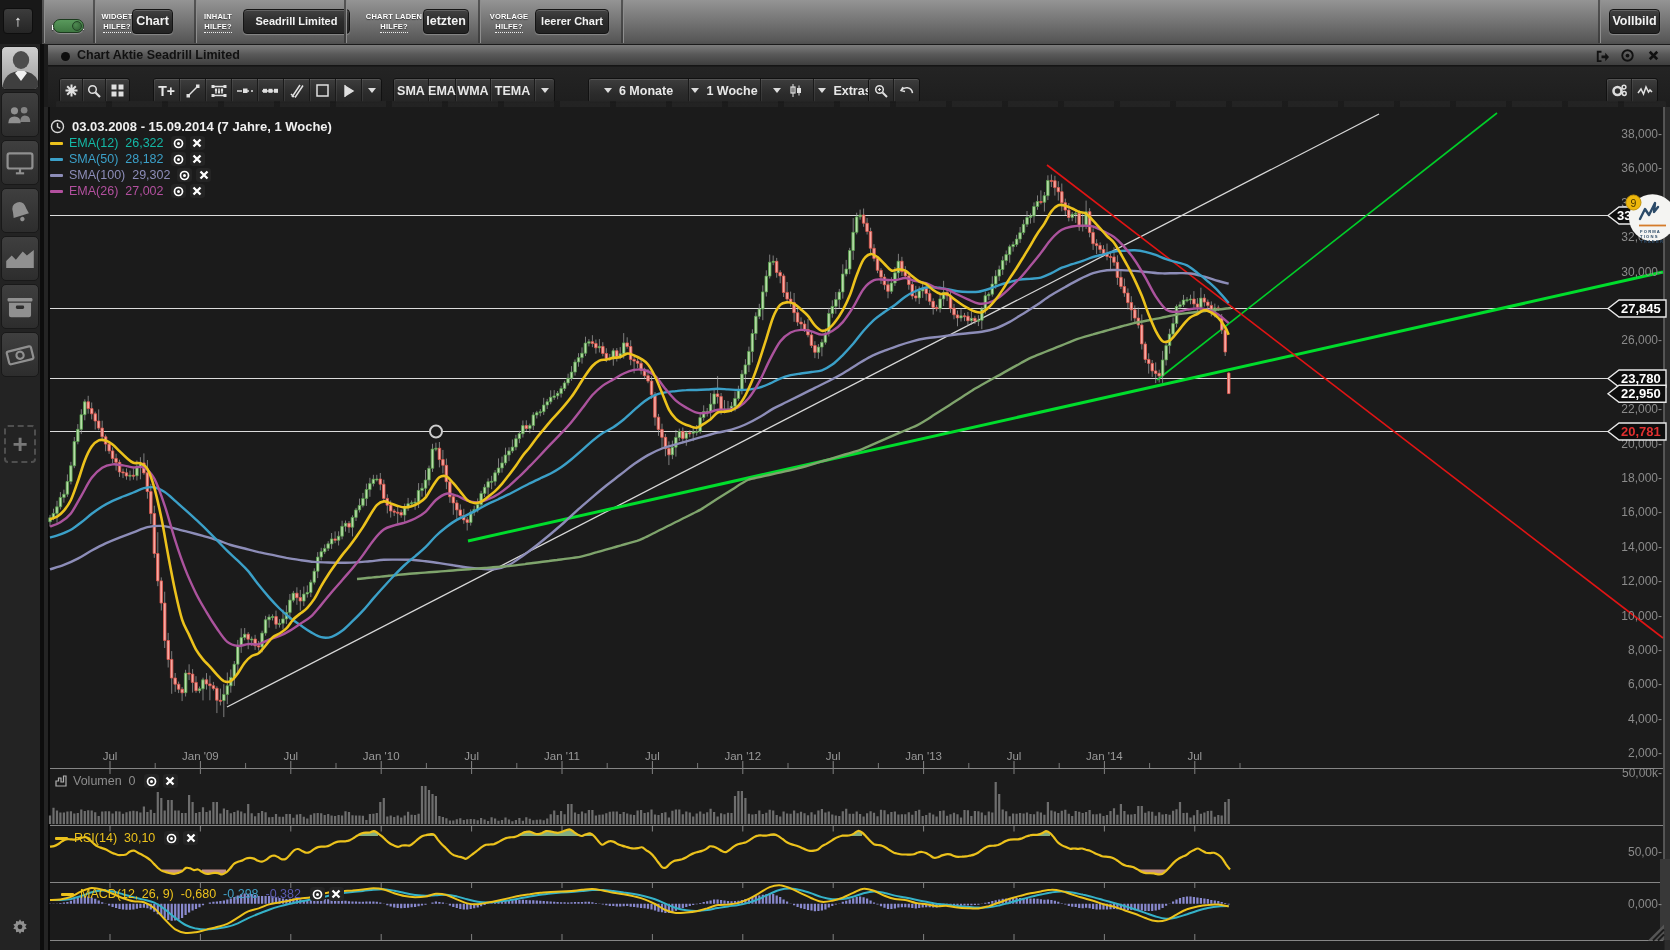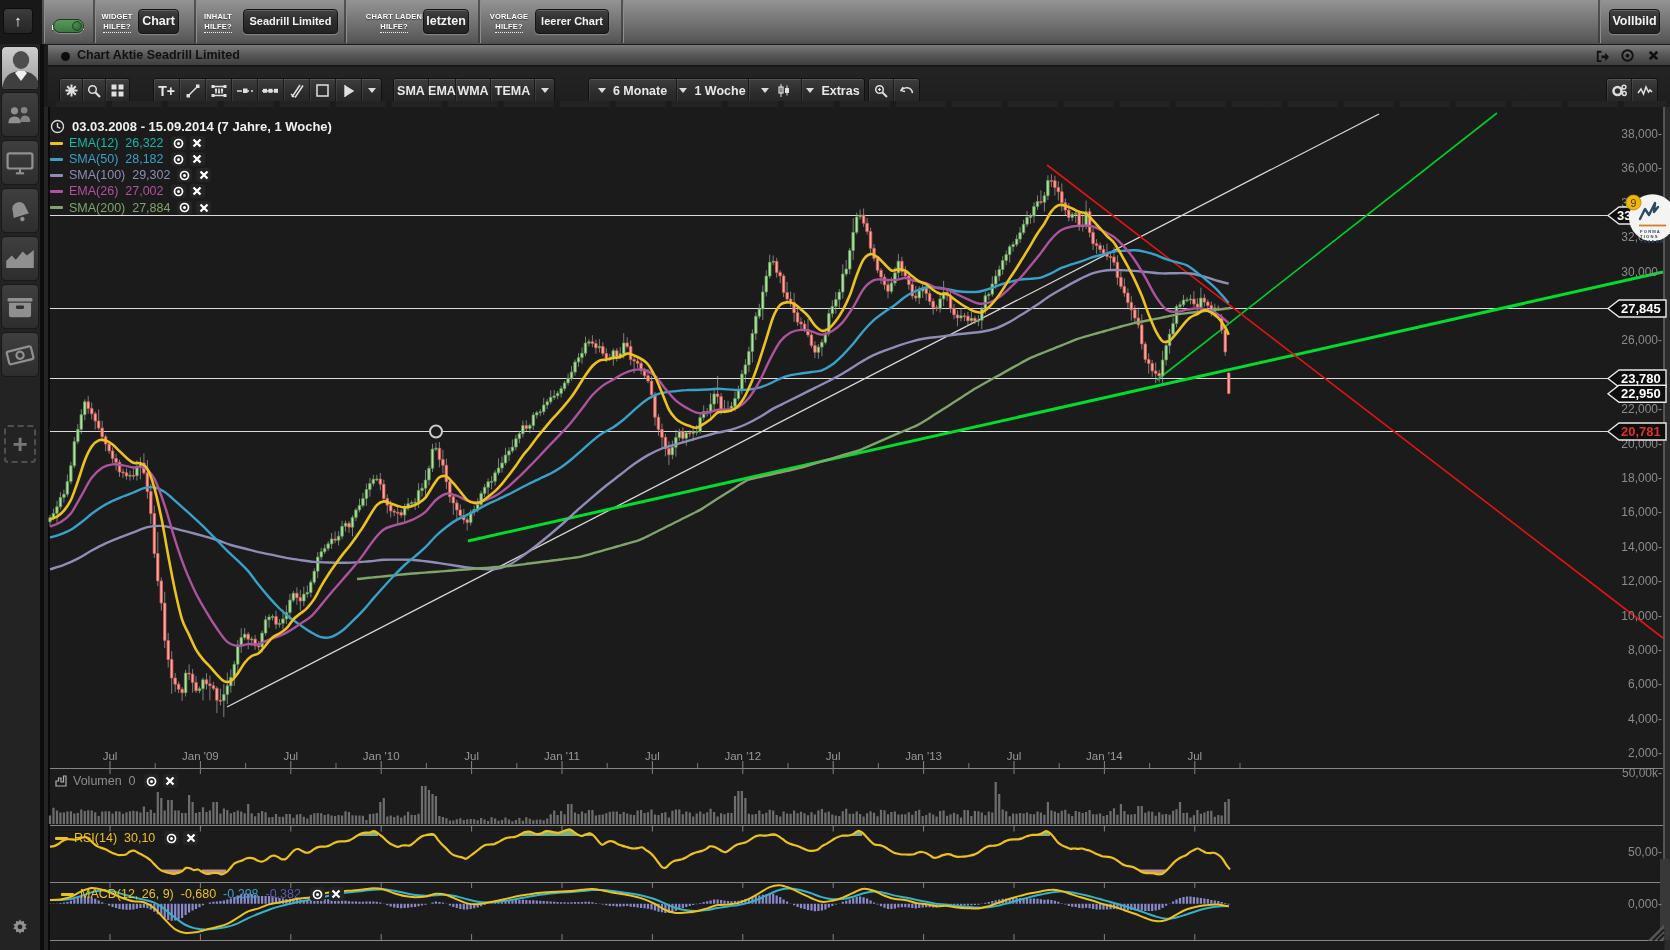--- a/index.html
+++ b/index.html
@@ -60,24 +60,24 @@
 <div id="topbar">
 <div class="darkzone"></div>
 <div id="arrowbtn">↑</div>
 <div class="tsep" style="left:42px"></div>
 <div class="tlab" style="left:38px;top:23px;width:60px">HEADER</div>
 <div id="toggle">
         <div class="knob"></div>
       </div>
 <div class="tsep" style="left:93px"></div>
 <div class="tlab" style="left:67px;top:12px;width:100px">WIDGET<br><span class="dotted">HILFE?</span></div>
-<div class="tbtn" style="left:138px;width:41px">Chart</div>
+<div class="tbtn" style="left:132px;width:41px">Chart</div>
 <div class="tsep" style="left:194px"></div>
 <div class="tlab" style="left:168px;top:12px;width:100px">INHALT<br><span class="dotted">HILFE?</span></div>
-<div class="tbtn" style="left:243px;width:95px"><span style="font-size:11px">Seadrill Limited</span></div>
+<div class="tbtn" style="left:243px;width:107px"><span style="font-size:11px">Seadrill Limited</span></div>
 <div class="tsep" style="left:344px"></div>
 <div class="tlab" style="left:344px;top:12px;width:100px">CHART&nbsp;LADEN<br><span class="dotted">HILFE?</span></div>
 <div class="tbtn" style="left:423px;width:46px">letzten</div>
 <div class="tsep" style="left:478px"></div>
 <div class="tlab" style="left:459px;top:12px;width:100px">VORLAGE<br><span class="dotted">HILFE?</span></div>
 <div class="tbtn" style="left:535px;width:74px"><span style="font-size:11px">leerer Chart</span></div>
 <div class="tsep" style="left:621px"></div>
 <div class="tsep" style="left:1598px"></div>
 <div class="tbtn" style="left:1609px;width:51px">Vollbild</div>
 </div>
@@ -233,21 +233,21 @@
 <div class="group" style="left:345px">
           <div class="cell" style="width:35px">SMA</div>
           <div class="cell" style="width:27px">EMA</div>
           <div class="cell" style="width:35px">WMA</div>
           <div class="cell" style="width:44px">TEMA</div>
           <div class="cell" style="width:19px">
             <span class="caret"></span>
           </div>
         </div>
 <div class="group" style="left:540px">
-          <div class="cell" style="width:88px"><span class="caret" style="margin-right:7px"></span>6 Monate</div>
+          <div class="cell" style="width:100px"><span class="caret" style="margin-right:7px"></span>6 Monate</div>
           <div class="cell" style="width:72px"><span class="caret" style="margin-right:7px"></span>1 Woche</div>
           <div class="cell" style="width:53px">
             <span class="caret" style="margin-right:9px"></span>
             <svg width="12" height="15">
               <path d="M3,1 v13 M9,2.5 v10" stroke="#e0e0e0" stroke-width="1"></path>
               <rect x="1" y="4" width="4" height="6" fill="none" stroke="#e0e0e0" stroke-width="1.2"></rect>
               <rect x="7" y="5" width="4" height="5" fill="#e0e0e0"></rect>
             </svg>
           </div>
           <div class="cell" style="width:62px"><span class="caret" style="margin-right:7px"></span>Extras</div>
@@ -511,35 +511,20 @@
             <circle cx="5.5" cy="5.5" r="4" fill="none" stroke="#fff" stroke-width="1.7"></circle>
             <circle cx="5.5" cy="5.5" r="1.5" fill="#fff"></circle>
           </svg>
         </span>
         <span class="lbtn">
           <svg width="10" height="10">
             <path d="M1.5,1.5 L8.5,8.5 M8.5,1.5 L1.5,8.5" stroke="#fff" stroke-width="2.3"></path>
           </svg>
         </span>
       </div>
-<div class="lrow">
-        <span class="sw" style="background:#7fa46c"></span>
-        <span style="color:#7fa46c">SMA(200)&nbsp; 27,884</span>
-        <span class="lbtn" style="margin-left:7px">
-          <svg width="11" height="11">
-            <circle cx="5.5" cy="5.5" r="4" fill="none" stroke="#fff" stroke-width="1.7"></circle>
-            <circle cx="5.5" cy="5.5" r="1.5" fill="#fff"></circle>
-          </svg>
-        </span>
-        <span class="lbtn">
-          <svg width="10" height="10">
-            <path d="M1.5,1.5 L8.5,8.5 M8.5,1.5 L1.5,8.5" stroke="#fff" stroke-width="2.3"></path>
-          </svg>
-        </span>
-      </div>
 </div>
 
 <div style="position:absolute;left:55px;top:774px;display:flex;align-items:center;font-size:12.5px;color:#8d8d8d">
 <svg width="13" height="12" style="margin-right:5px">
         <path d="M1,11 V6 h2.5 V3 h2.5 V7 h2.5 V1 h2.5 V11 z" fill="none" stroke="#b0b0b0" stroke-width="1.2"></path>
       </svg>
 Volumen&nbsp; 0<span class="lbtn" style="margin-left:8px">
         <svg width="11" height="11">
           <circle cx="5.5" cy="5.5" r="4" fill="none" stroke="#fff" stroke-width="1.7"></circle>
           <circle cx="5.5" cy="5.5" r="1.5" fill="#fff"></circle>

